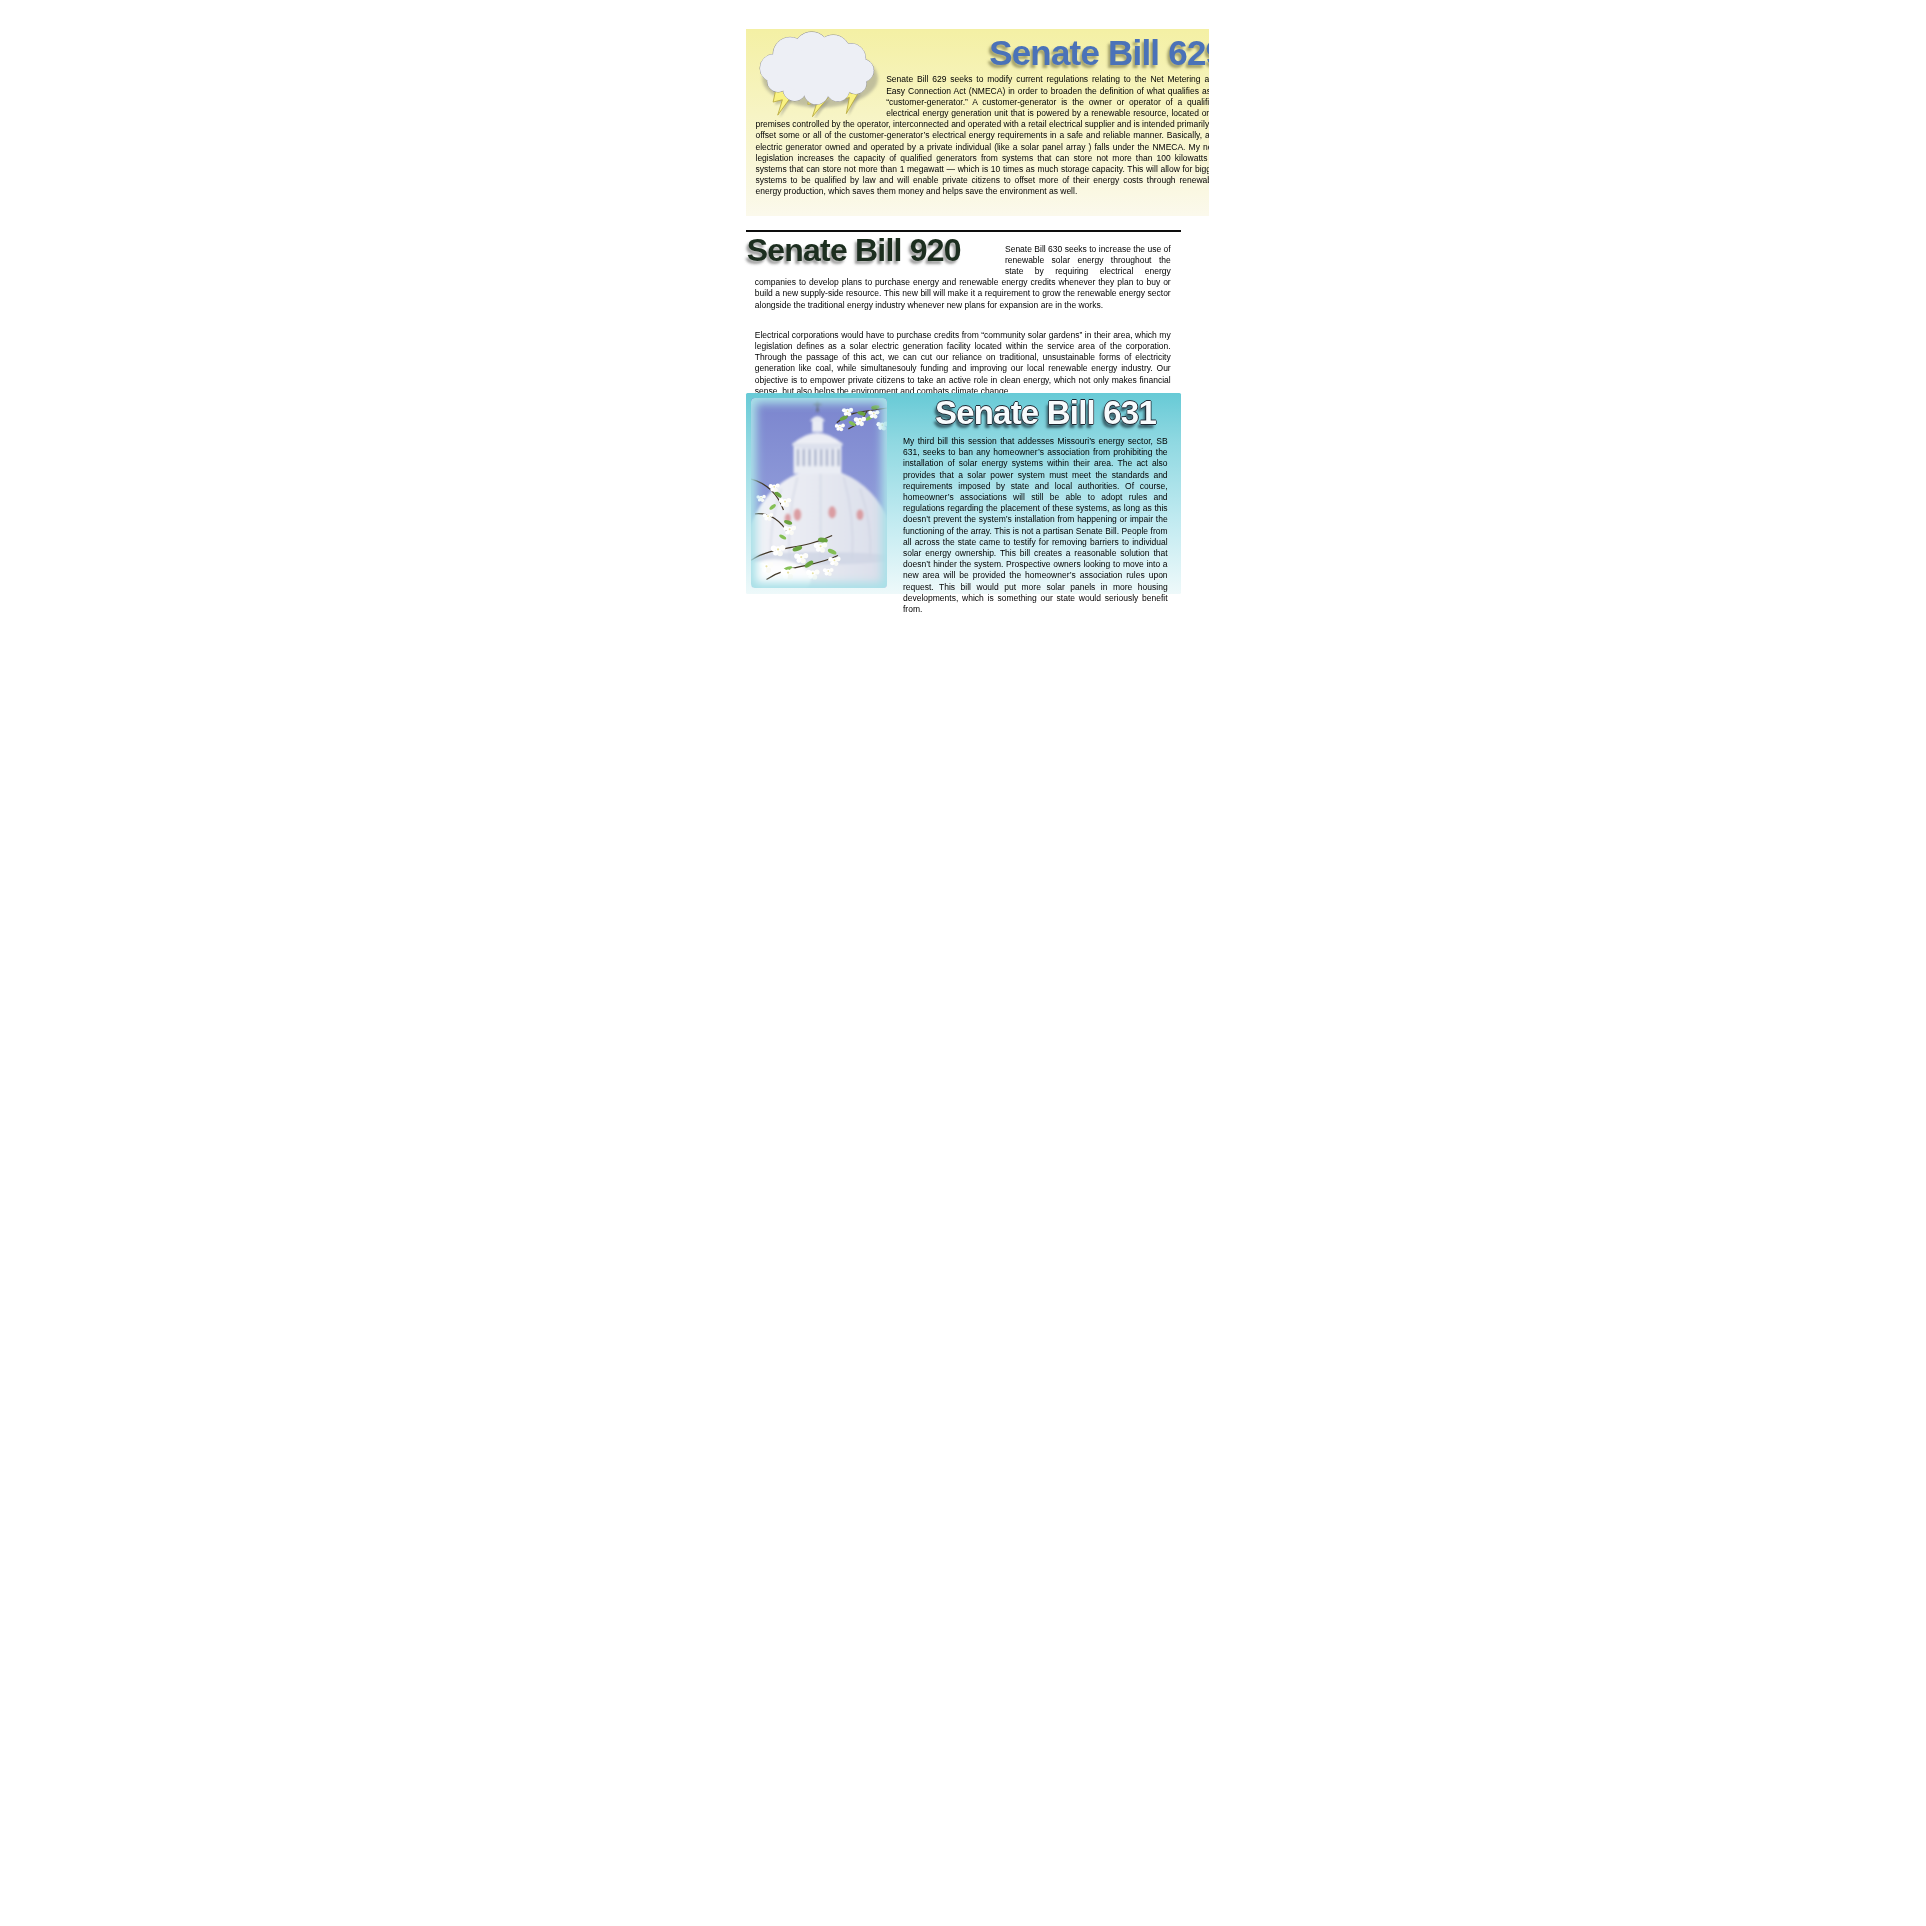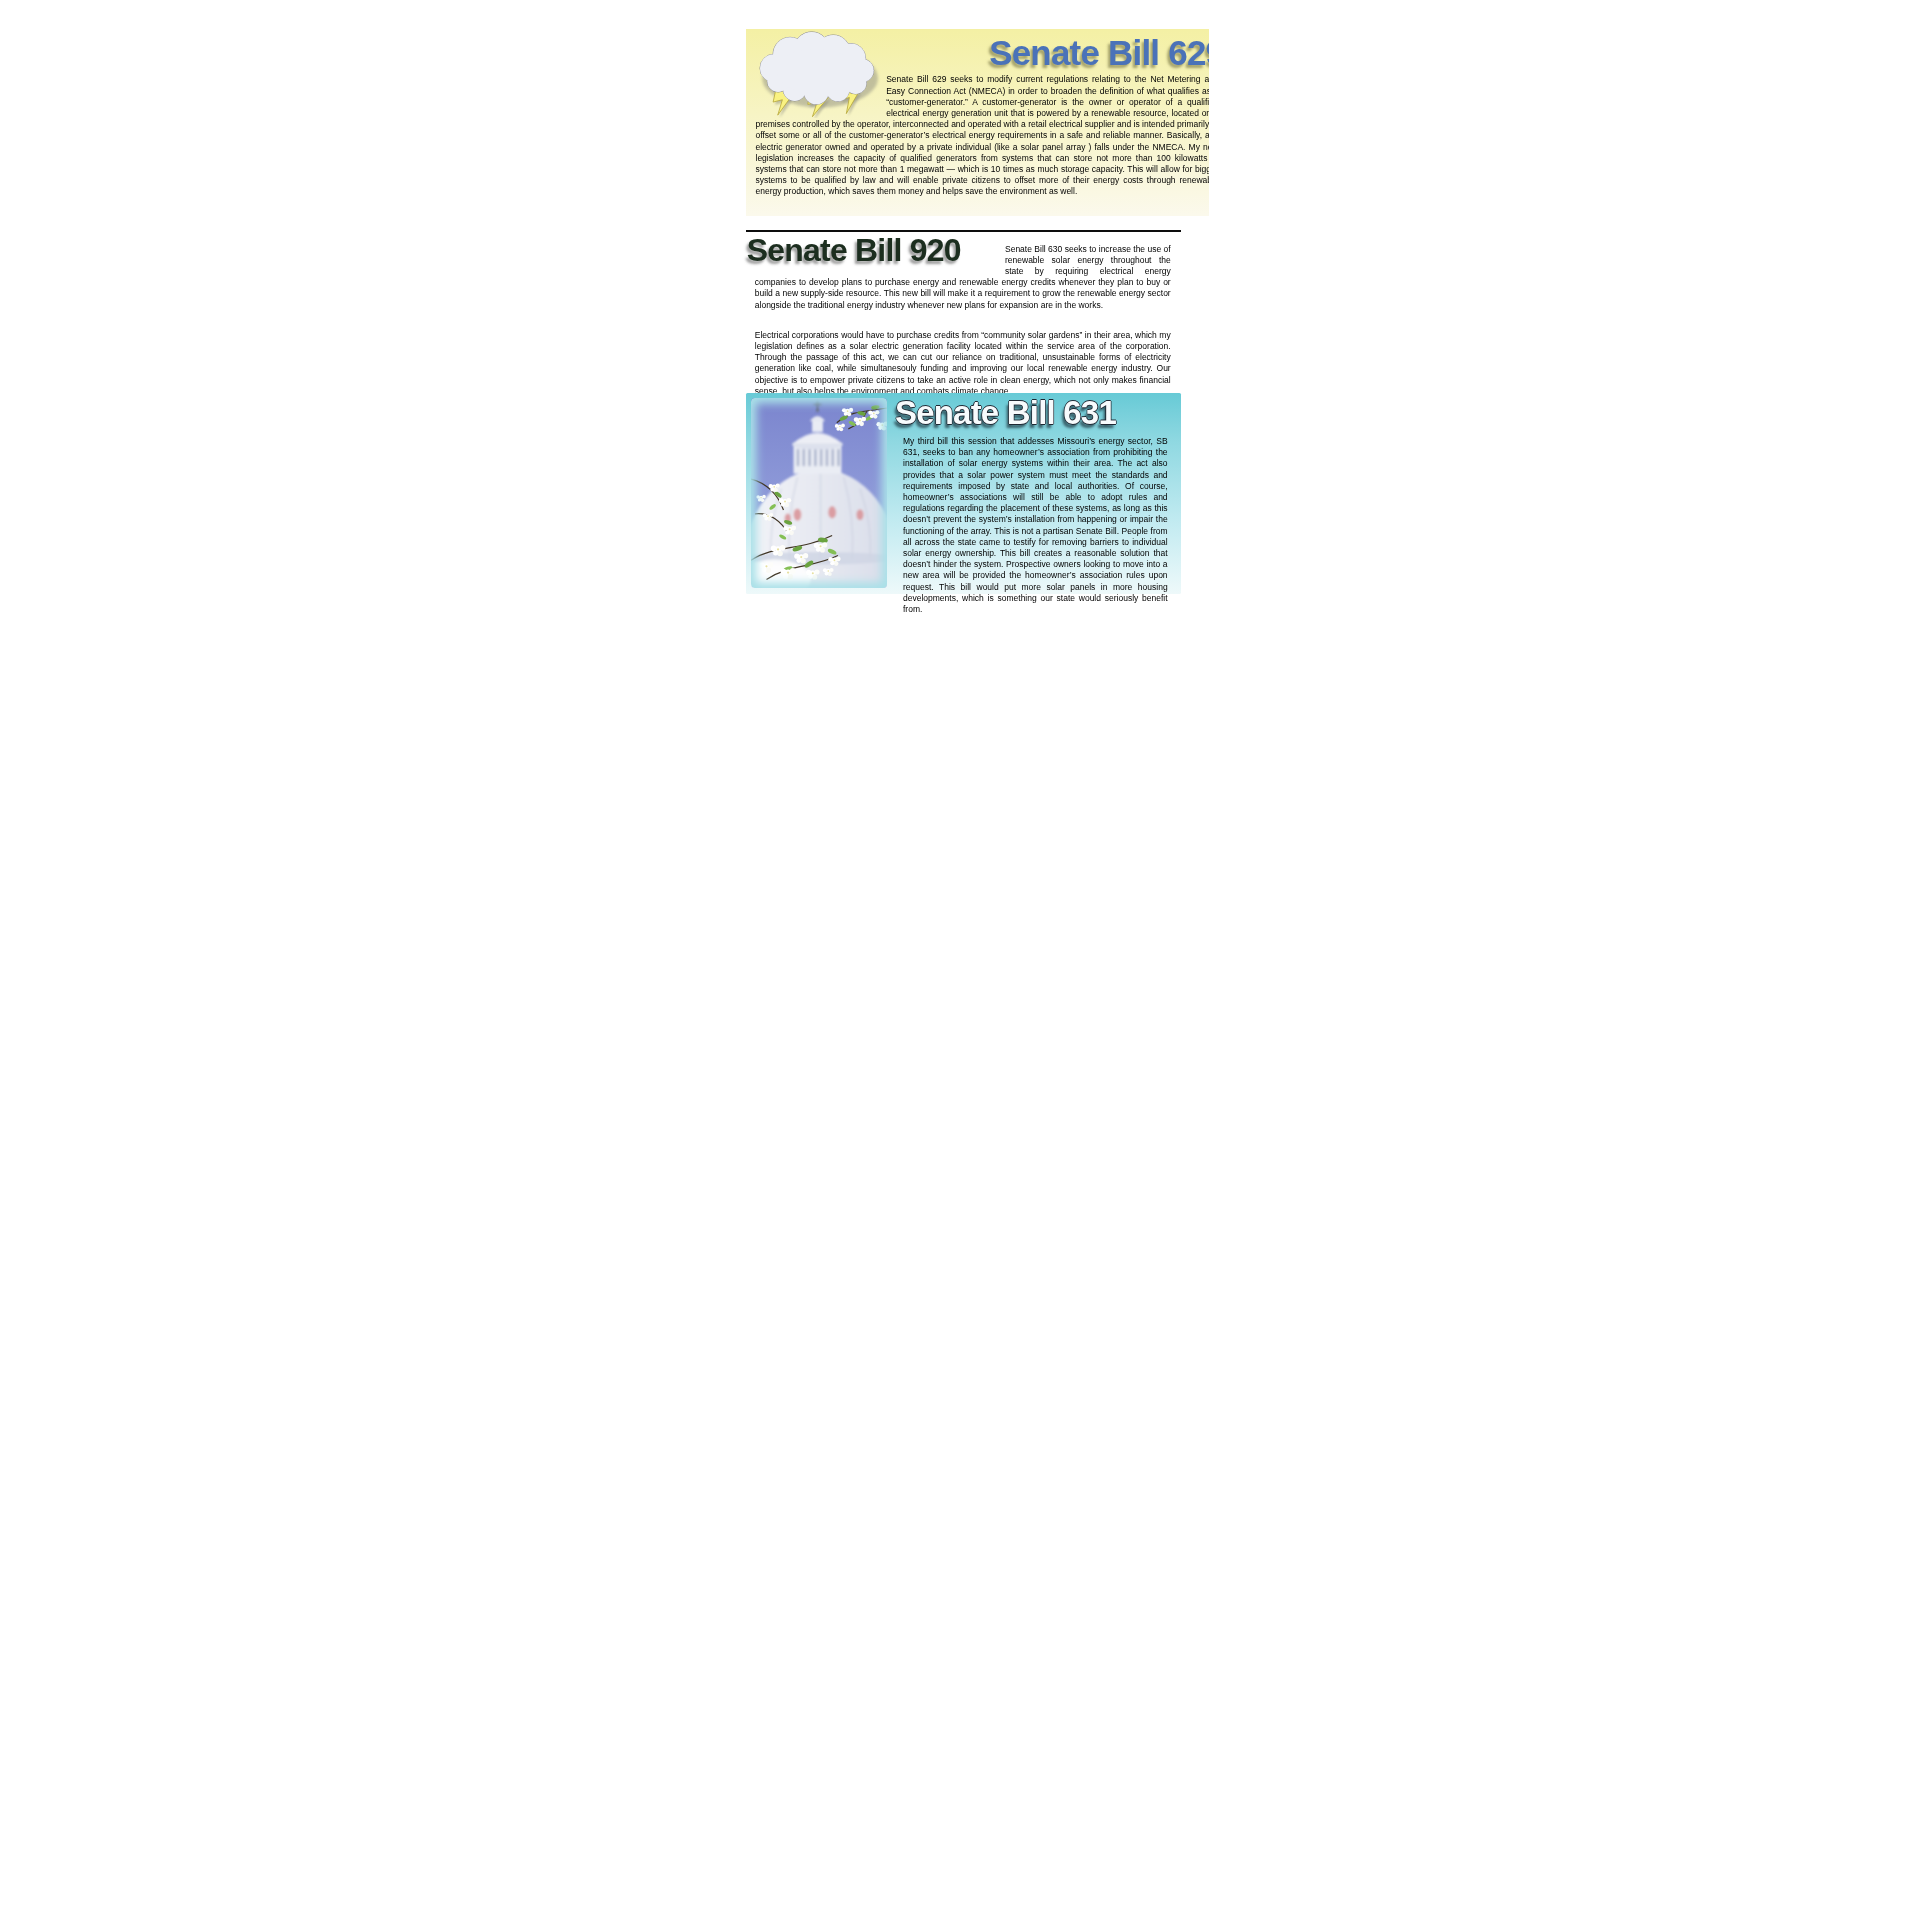--- a/index.html
+++ b/index.html
@@ -41,21 +41,21 @@
     background:linear-gradient(180deg, var(--sb631_bg_top) 0%, #8fd8e1 24%, #c3ebf1 65%, var(--sb631_bg_bottom) 100%);
     border-radius:1.5px;
   }
   .photo{
     position:absolute; left:5.4px; top:5.4px; width:136px; height:190px;
     border-radius:3.9px; overflow:hidden;
   }
   .photo-fade{position:absolute; left:0; top:0; right:0; bottom:0;
     box-shadow:inset 0 0 8.5px 5.4px var(--sb631_fade); border-radius:3.9px; pointer-events:none;}
   .content631{margin-left:149px; padding:0 5.4px 0 0;}
-  .t631-row{margin-top:2.3px; height:36px; line-height:36px; text-align:left;}
+  .t631-row{margin-top:2.3px; height:36px; line-height:36px; text-align:left;margin-left:40px;}
   .t631{
     font-size:33px; color:var(--sb631_title);
     text-shadow:
       -0.8px 0 0 var(--sb631_title_outline), 0.8px 0 0 var(--sb631_title_outline),
       0 -0.8px 0 var(--sb631_title_outline), 0 0.8px 0 var(--sb631_title_outline),
       -2.3px 3.5px 2.7px rgba(25,45,55,0.7);
   }
   .b631{margin-top:4.6px;}
 </style>
 </head>

